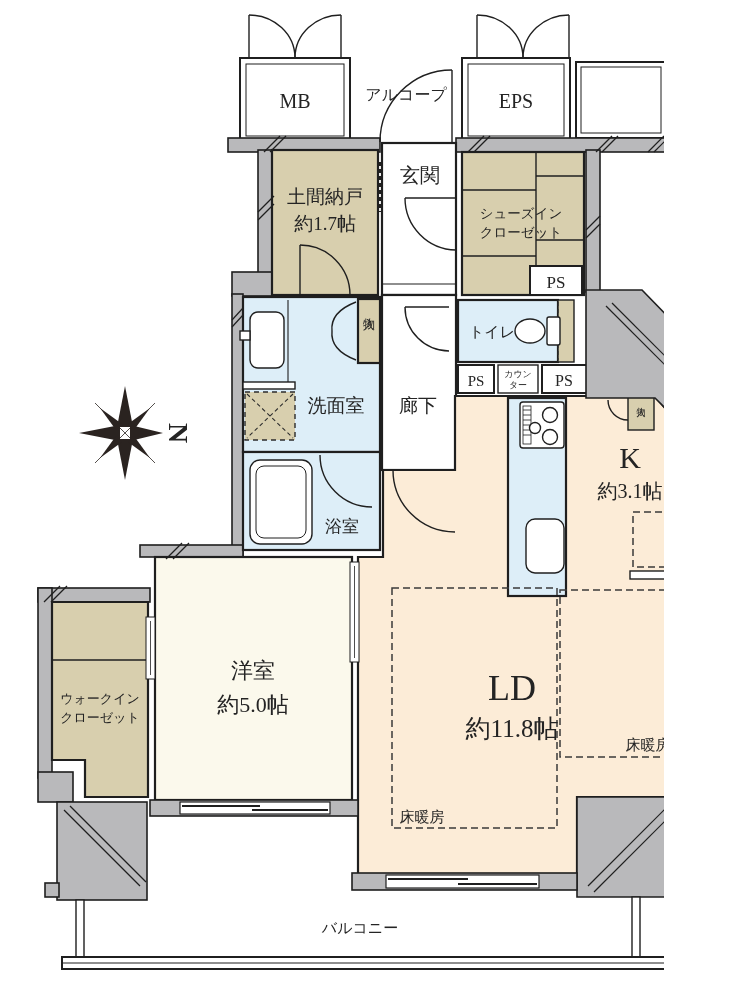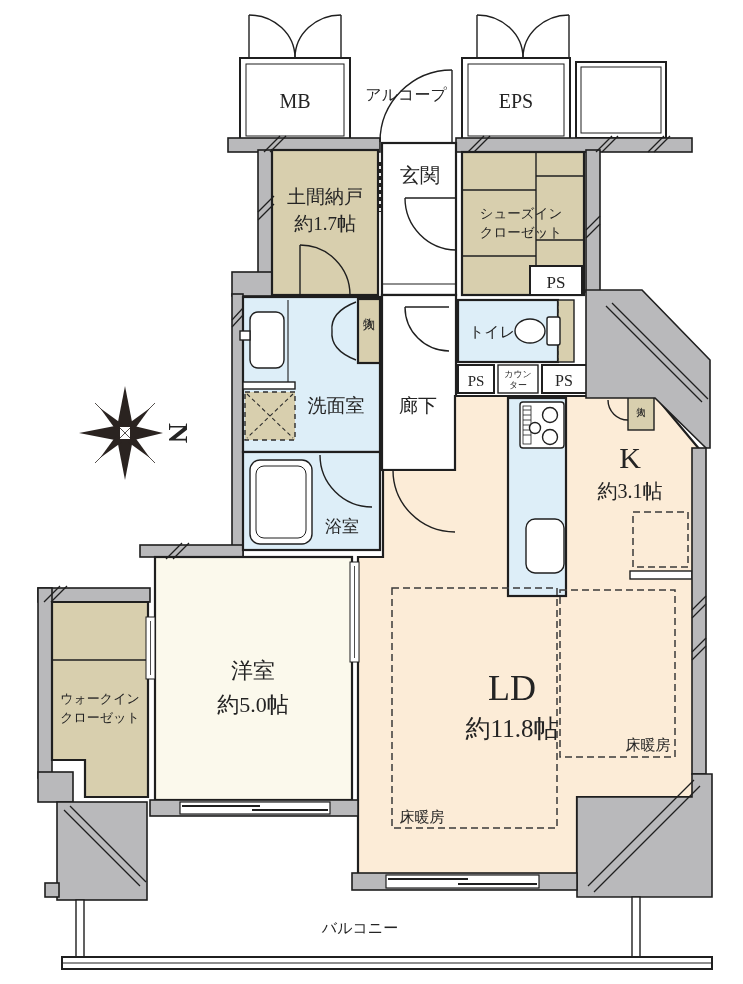--- a/index.html
+++ b/index.html
@@ -1,16 +1,16 @@
 <!DOCTYPE html>
 <html style="--wall: #b9b9bb; --tan: #d8cfae; --blue: #ddeef8; --cream: #fcecd7; --pale: #fbf9ec; --line: #1f1f1f;"><head>
 <meta charset="utf-8">
 <style>
   html,body{margin:0;padding:0;background:#fff;}
-  .stage{position:relative;width:743px;height:984px;background:#fff;overflow:hidden;
+  .stage{position:relative;width:664px;height:984px;background:#fff;overflow:hidden;
          font-family:"Liberation Serif","DejaVu Serif",serif;text-align:right;}
   svg{display:block;}
   .t{font-family:"Liberation Serif","DejaVu Serif",serif;fill:#242424;text-anchor:middle;}
   .vt{writing-mode:vertical-rl;text-orientation:upright;}
   .wall{fill:var(--wall);stroke:var(--line);stroke-width:1.6;}
   .room{stroke:var(--line);stroke-width:2.2;}
   .fix{fill:#fff;stroke:var(--line);stroke-width:1.4;}
   .arc{fill:none;stroke:var(--line);stroke-width:1.4;}
   .dash{fill:none;stroke:#3a3a3a;stroke-width:1.5;stroke-dasharray:7 4;}
   .hatch{stroke:var(--line);stroke-width:1.2;}

